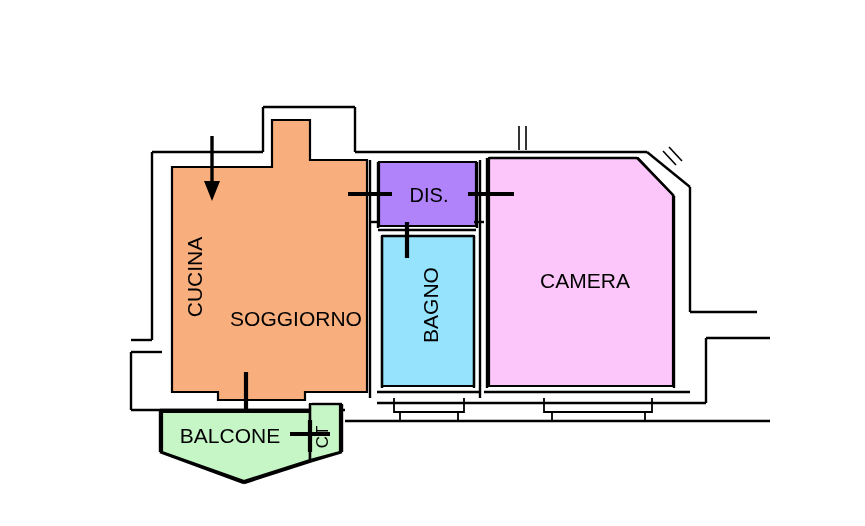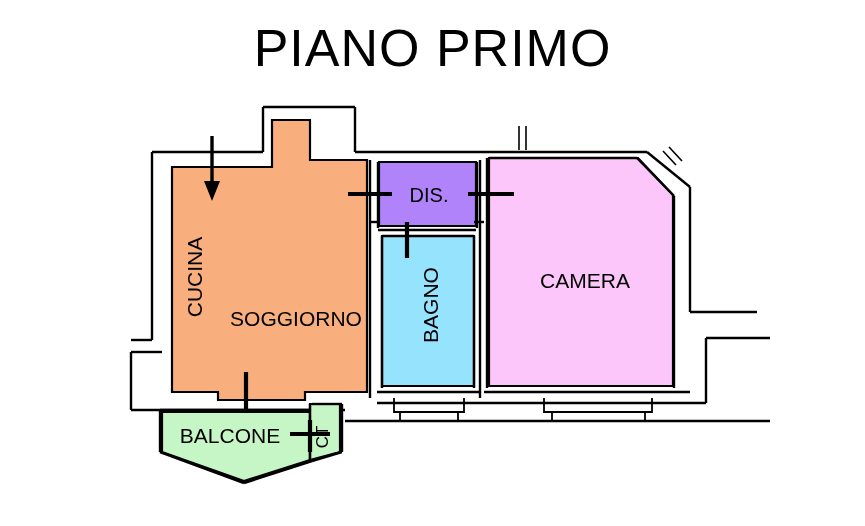--- a/index.html
+++ b/index.html
@@ -78,21 +78,20 @@
   .hatch {
     stroke: #000000;
     stroke-width: 1.6;
   }
 </style>
 </head>
 <body>
 
 <div id="plan-root">
 
-  <div id="plan-title">PIANO PRIMO</div>
 
   <svg id="floorplan-svg" width="865" height="526" viewBox="0 0 865 526">
 
     <g>
 
       <path class="wall-outline" d="M 152 152 L 152 340"></path>
       <path class="wall-outline" d="M 152 152 L 263 152"></path>
       <path class="wall-outline" d="M 263 152 L 263 107"></path>
       <path class="wall-outline" d="M 263 107 L 355 107"></path>
       <path class="wall-outline" d="M 355 107 L 355 152"></path>

